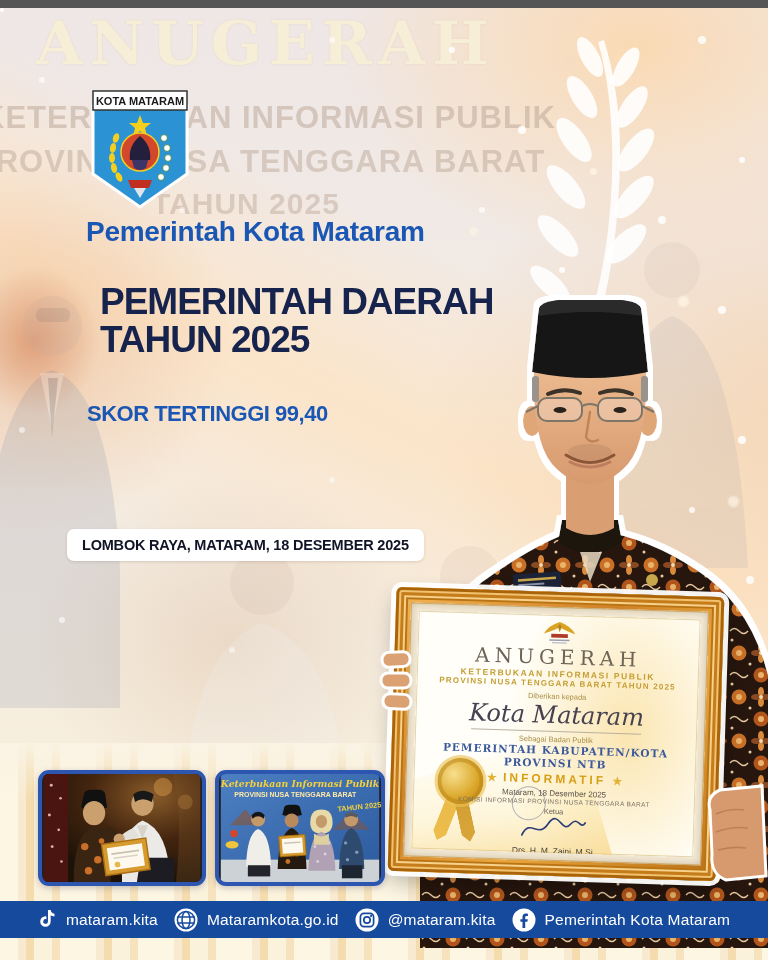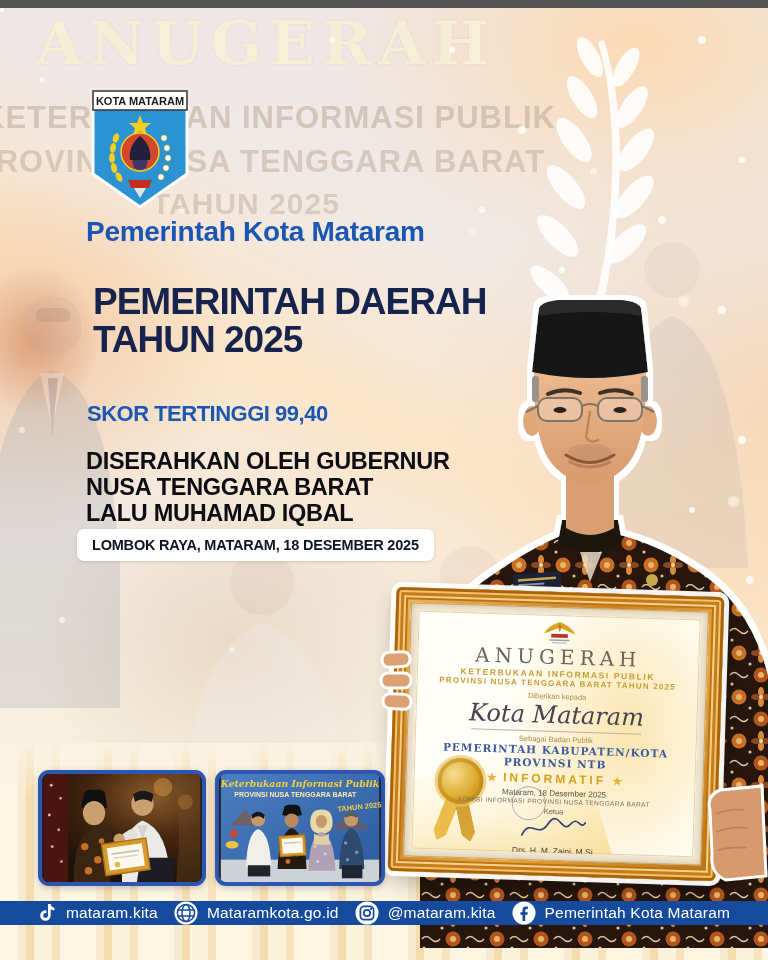--- a/index.html
+++ b/index.html
@@ -50,27 +50,27 @@
   
   .stripes { position:absolute; left:0; top:735px; width:768px; height:225px; z-index:3;
     background:repeating-linear-gradient(90deg,#fdf6e3 0 18px,#f8ead0 18px 26px,#f4dcae 26px 34px,#fbf2dc 34px 52px,#f6e2bc 52px 60px,#fdf6e3 60px 78px); }
   .stripes::before { content:""; position:absolute; left:0; top:0; width:100%; height:55px;
     background:linear-gradient(rgba(250,243,228,.95), rgba(250,243,228,0)); }
   
   .logo { position:absolute; left:90px; top:80px; width:100px; height:122px; z-index:10; }
   
   .intro { position:absolute; left:86px; top:209px; z-index:10; color:#1a57b4;
     font-size:28px; font-weight:800; line-height:29px; letter-spacing:-0.3px; }
-  .headline { position:absolute; left:93px; top:275px; z-index:10; color:#16234d;
+  .headline { position:absolute; left:100px; top:275px; z-index:10; color:#16234d;
     font-size:37px; font-weight:800; line-height:38px; letter-spacing:-1px; }
   .score { position:absolute; left:87px; top:393px; z-index:10; color:#1a57b4;
     font-size:22px; font-weight:800; letter-spacing:-0.5px; }
   .presenter { position:absolute; left:86px; top:440px; z-index:10; color:#0c0c13;
     font-size:23.5px; font-weight:800; line-height:26px; letter-spacing:-0.3px; }
-  .datebox { position:absolute; left:77px; top:521px; z-index:10; background:#ffffff;
+  .datebox { position:absolute; left:67px; top:521px; z-index:10; background:#ffffff;
     border-radius:7px; padding:7px 15px; box-shadow:0 1px 3px rgba(60,40,20,.15); }
   .datebox span { color:#101426; font-size:14.5px; font-weight:800; letter-spacing:-0.2px; white-space:nowrap; }
   
   .person { position:absolute; left:420px; top:282px; width:348px; height:658px; z-index:12; }
   
   .frame { position:absolute; left:392px; top:584px; width:328px; height:284px; z-index:14;
     transform:rotate(1.8deg); border-radius:6px; padding:15px;
     background:linear-gradient(135deg,#f3b658,#d08226 38%,#eaa63e 62%,#b96f15);
     box-shadow: 0 0 0 5px rgba(255,255,255,.95), 0 10px 22px rgba(0,0,0,.28),
       inset 0 0 0 3px #a96409, inset 0 0 0 5px #f3c270, inset 0 0 0 8px #c57d1c,
@@ -111,21 +111,21 @@
     border:1.5px solid rgba(110,120,150,.55); border-radius:50%; transform:rotate(-8deg); }
   
   .hands { position:absolute; left:378px; top:628px; width:390px; height:262px; z-index:16; }
   
   .photo { position:absolute; top:762px; height:116px; z-index:18; border:4px solid #2d56b0; border-radius:11px; overflow:hidden;
     box-shadow:0 2px 6px rgba(40,40,80,.25); background:#222; }
   .photo.p1 { left:38px;  width:168px; }
   .photo.p2 { left:215px; width:170px; }
   .photo svg { display:block; width:100%; height:100%; }
   
-  .footer { position:absolute; left:0; top:893px; width:768px; height:24px; z-index:30;
+  .footer { position:absolute; left:0; top:893px; width:768px; height:37px; z-index:30;
     background:#164a9d; display:flex; align-items:center; justify-content:center; gap:16px; }
   .f-item { display:flex; align-items:center; gap:9px; color:#fff; font-size:15.5px; font-weight:500; letter-spacing:.2px; }
   .f-item svg { display:block; }
 </style>
 </head>
 <body>
 
 <div id="canvas">
 
   <div class="bg-photo"></div>
@@ -207,25 +207,20 @@
   </svg>
 
   <div class="intro">
     <div>Pemerintah Kota Mataram</div>
   </div>
   <div class="headline">
     <div>PEMERINTAH DAERAH</div>
     <div>TAHUN 2025</div>
   </div>
   <div class="score">SKOR TERTINGGI 99,40</div>
-  <div class="presenter">
-    <div>DISERAHKAN OLEH GUBERNUR</div>
-    <div>NUSA TENGGARA BARAT</div>
-    <div>LALU MUHAMAD IQBAL</div>
-  </div>
   <div class="datebox">
     <span>LOMBOK RAYA, MATARAM, 18 DESEMBER 2025</span>
   </div>
 
   <svg class="person" viewBox="0 0 348 658">
     <defs>
       <filter id="whiteOutline" x="-12%" y="-6%" width="124%" height="115%">
         <feMorphology operator="dilate" radius="5" in="SourceAlpha" result="d"></feMorphology>
         <feFlood flood-color="#ffffff"></feFlood>
         <feComposite in2="d" operator="in" result="o"></feComposite>

